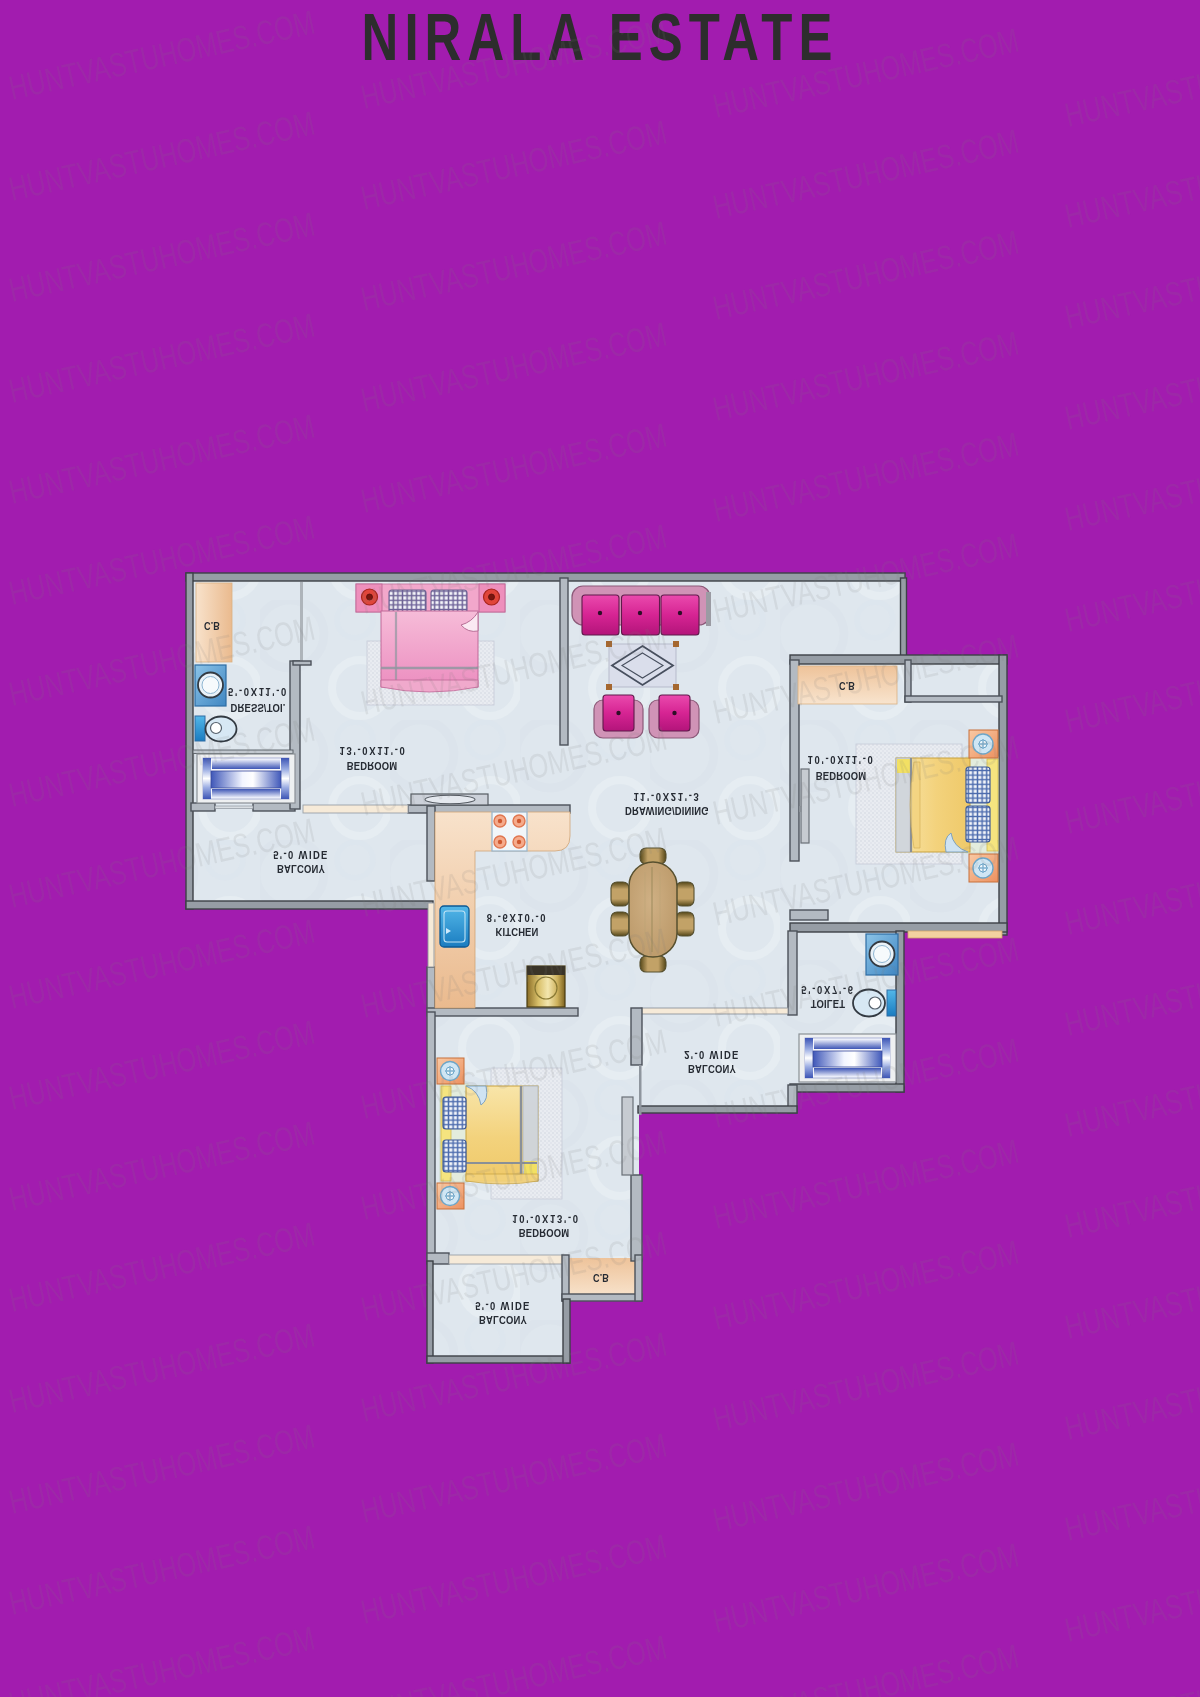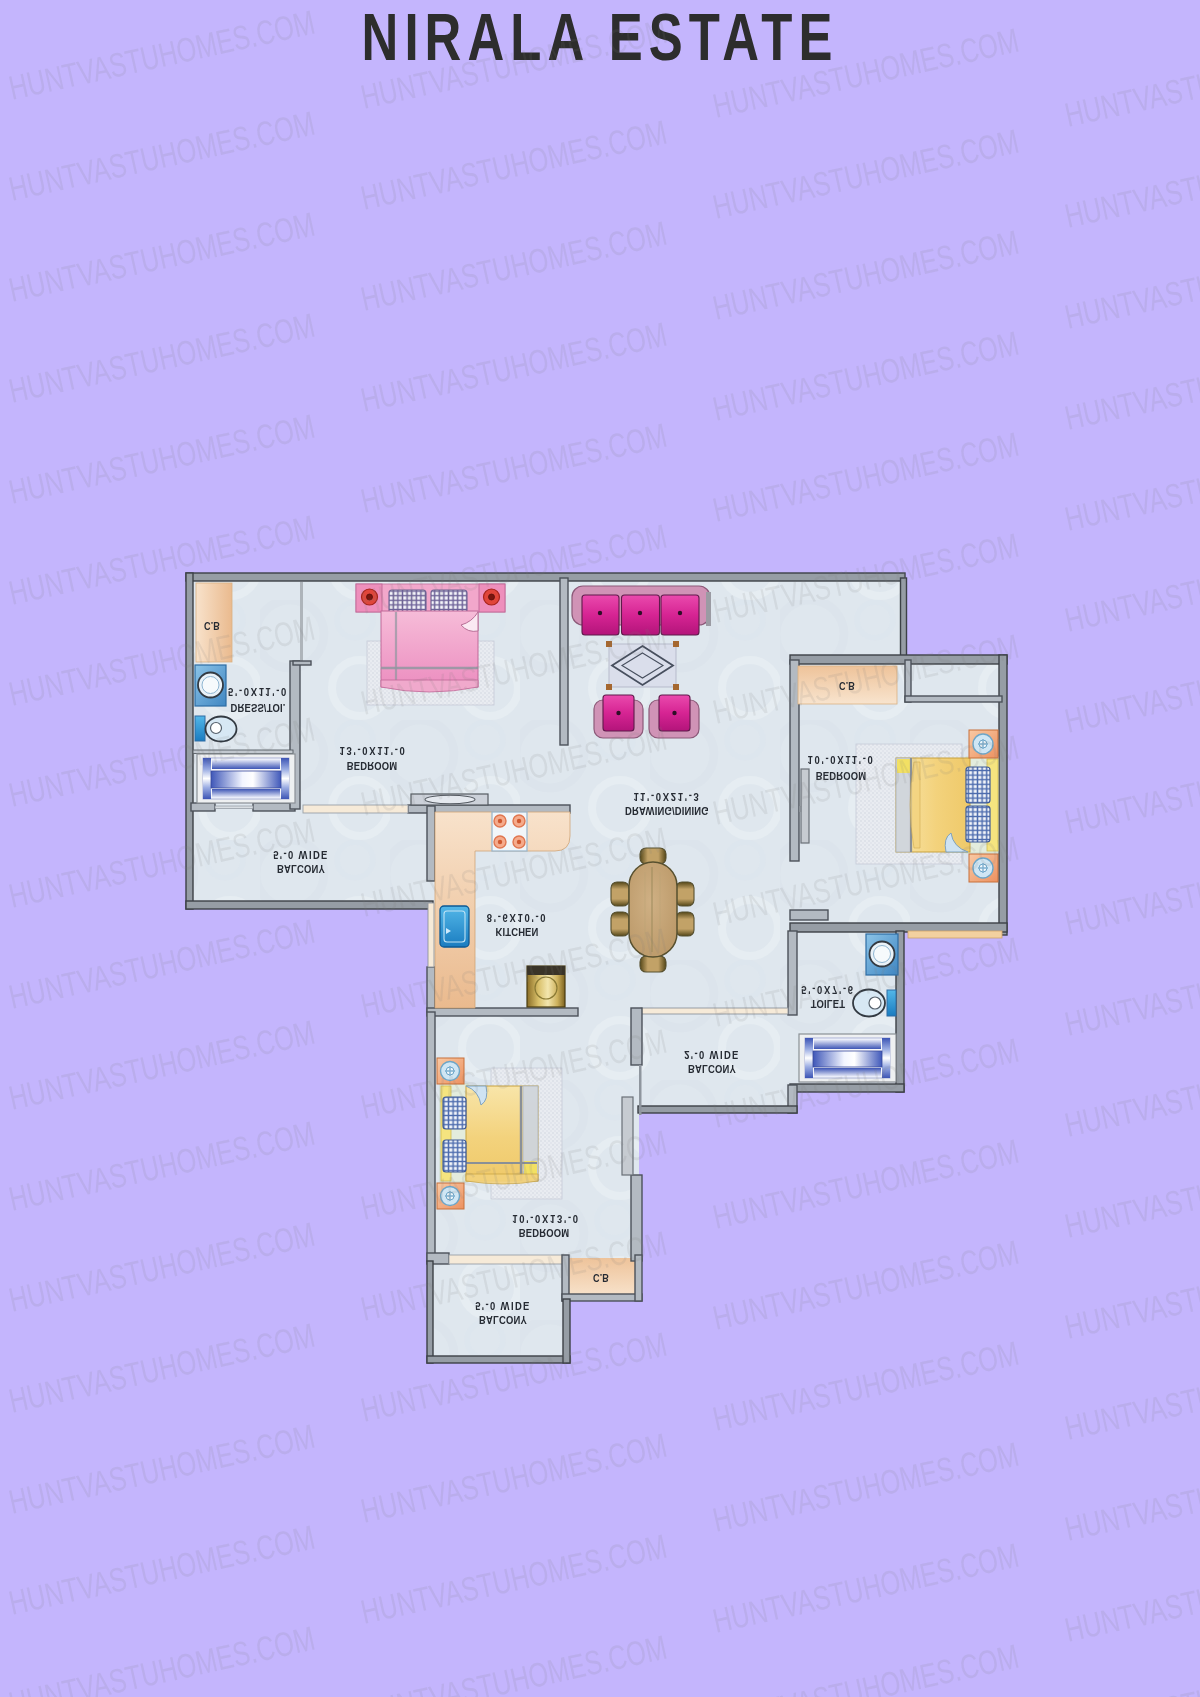--- a/index.html
+++ b/index.html
@@ -1,14 +1,14 @@
 <!DOCTYPE html>
 <html><head><meta charset="utf-8"><style>
 html,body{margin:0;padding:0;background:#fff;}
-.page{position:relative;width:1200px;height:1697px;background:#c4b5fd;overflow:hidden;font-family:"Liberation Sans",sans-serif;}
+.page{position:relative;width:1200px;height:1697px;background:#a21caf;overflow:hidden;font-family:"Liberation Sans",sans-serif;}
 </style></head><body>
 <div class="page">
 <svg width="1200" height="1697" viewBox="0 0 1200 1697" xmlns="http://www.w3.org/2000/svg">
 <defs>
 <linearGradient id="peachH" x1="0" y1="0" x2="1" y2="0">
           <stop offset="0" stop-color="#f8e2cb"></stop>
           <stop offset="1" stop-color="#eaba8e"></stop>
         </linearGradient>
 <linearGradient id="peachV" x1="0" y1="0" x2="0" y2="1">
           <stop offset="0" stop-color="#f8e2cb"></stop>

